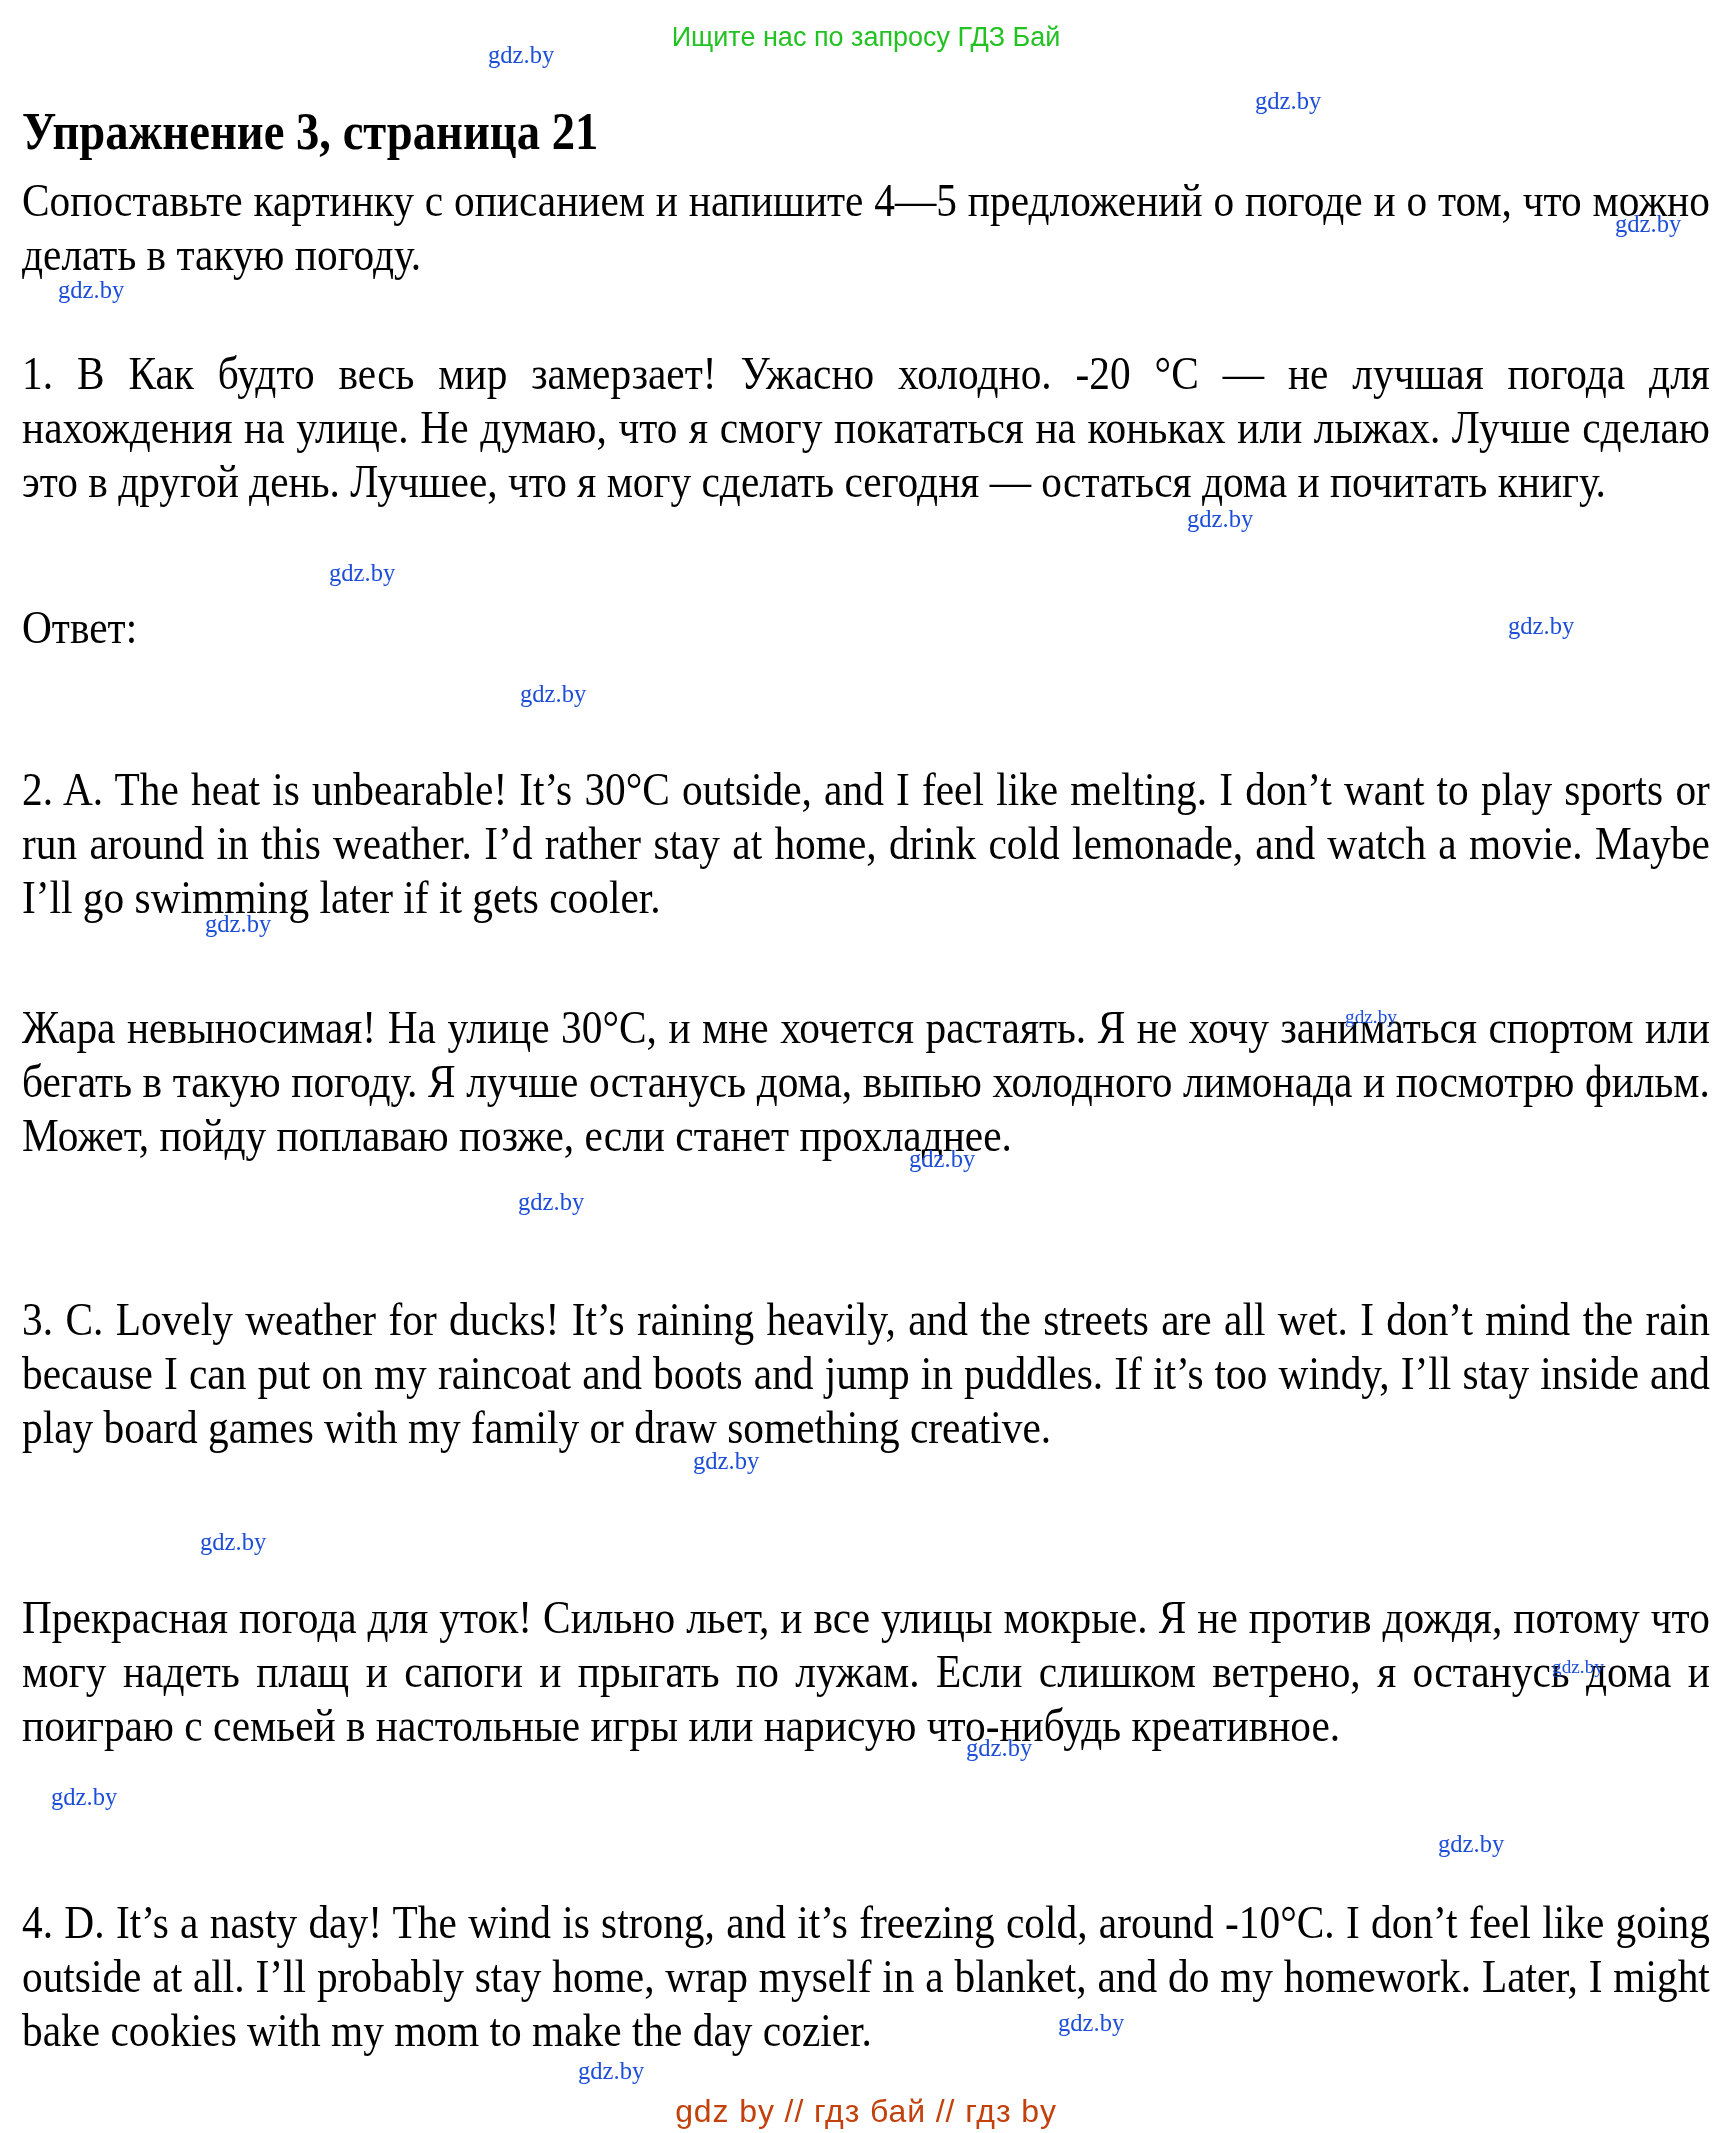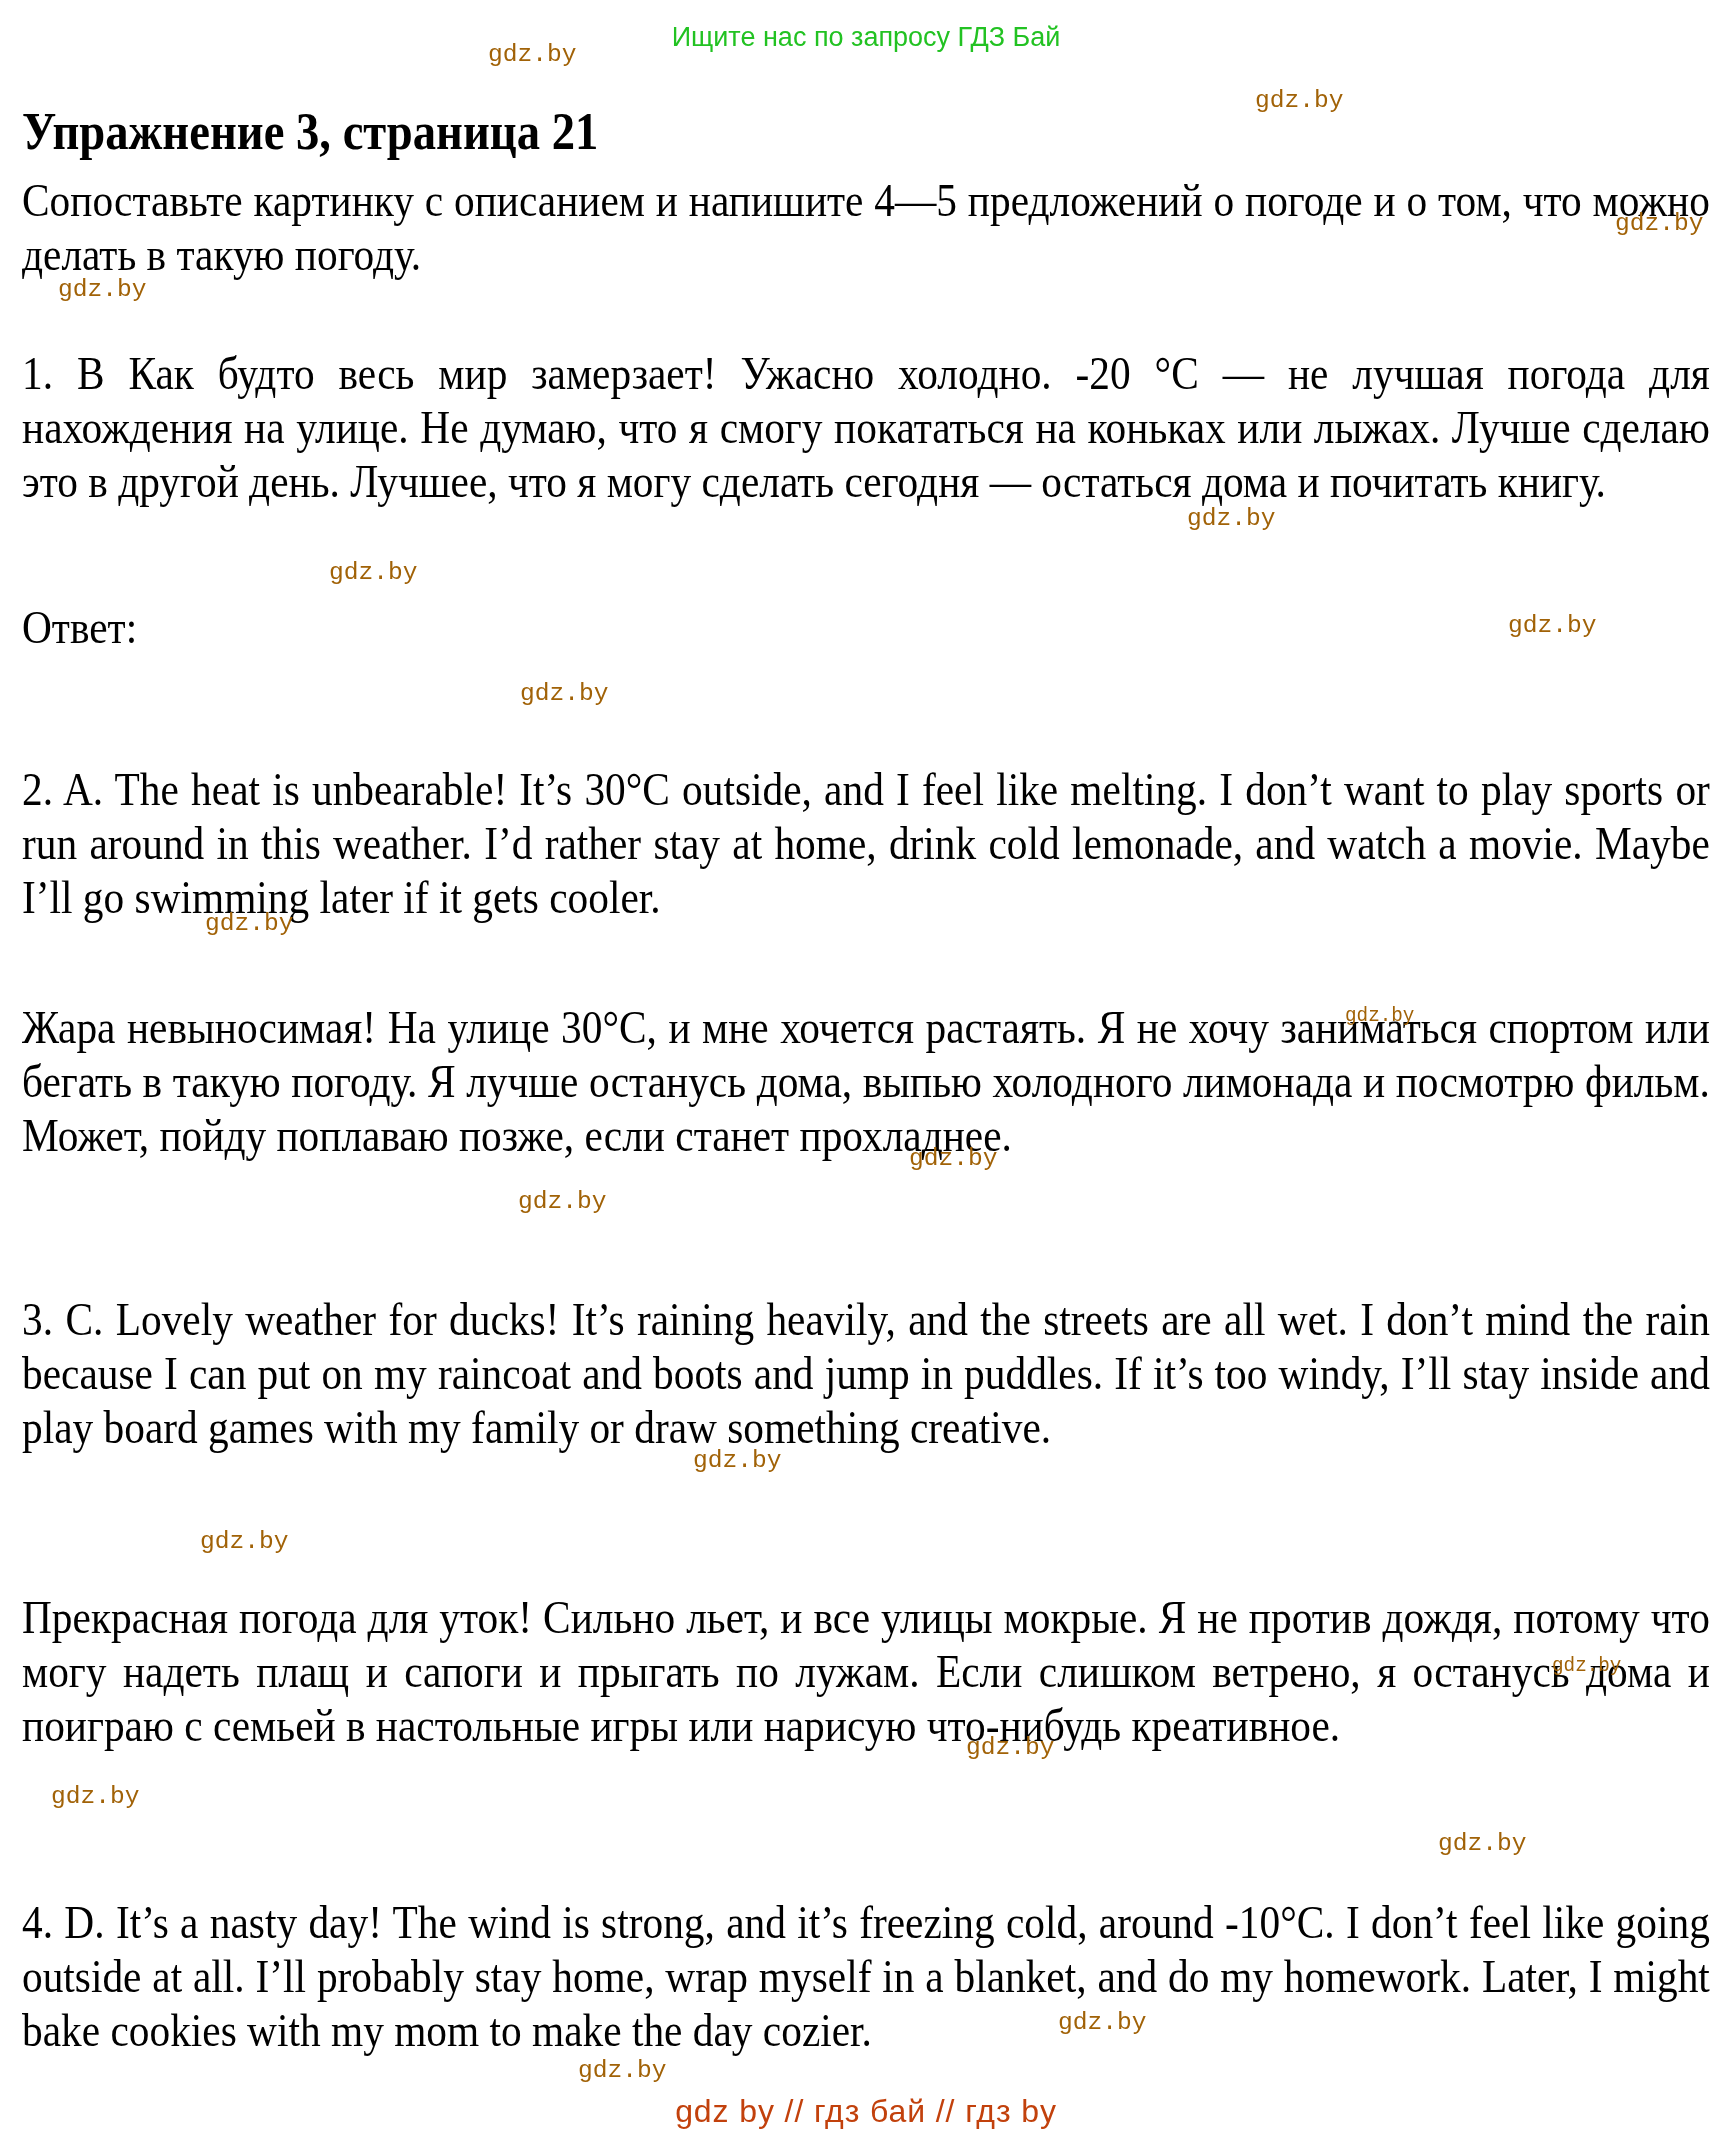--- a/index.html
+++ b/index.html
@@ -32,23 +32,23 @@
     text-align: justify; text-justify: inter-word;
     text-align-last: left;
   }
   .answer-label {
     position: absolute; left: 22px;
     font-size: 47px; line-height: 54px;
     transform: scaleX(0.88); transform-origin: 0 0;
   }
   .wm {
     position: absolute;
-    font-family: Liberation Mono, monospace;
+    font-family: Liberation Serif, serif;
     font-size: 24.6px; line-height: 26px;
-    color: #a16207;
+    color: #1d4ed8;
     white-space: nowrap;
     text-align: right;
   }
   .wm-sm { font-size: 19.3px; line-height: 21px; }
   .footer {
     position: absolute; top: 2094px; left: 0; width: 100%;
     text-align: center;
     font-family: "Liberation Sans", sans-serif;
     font-size: 32px; line-height: 35px;
     color: #c2410c;

